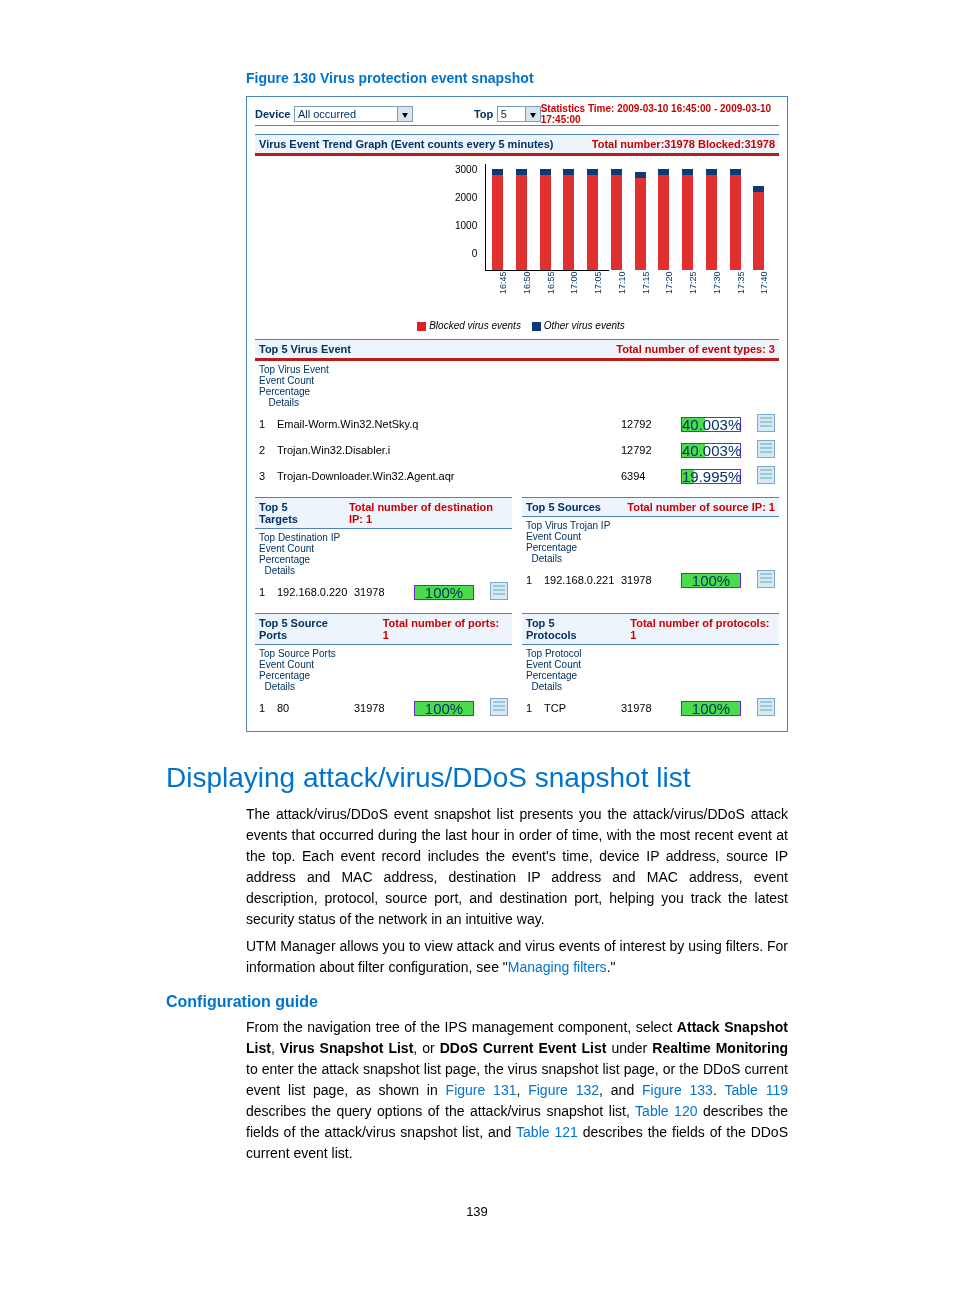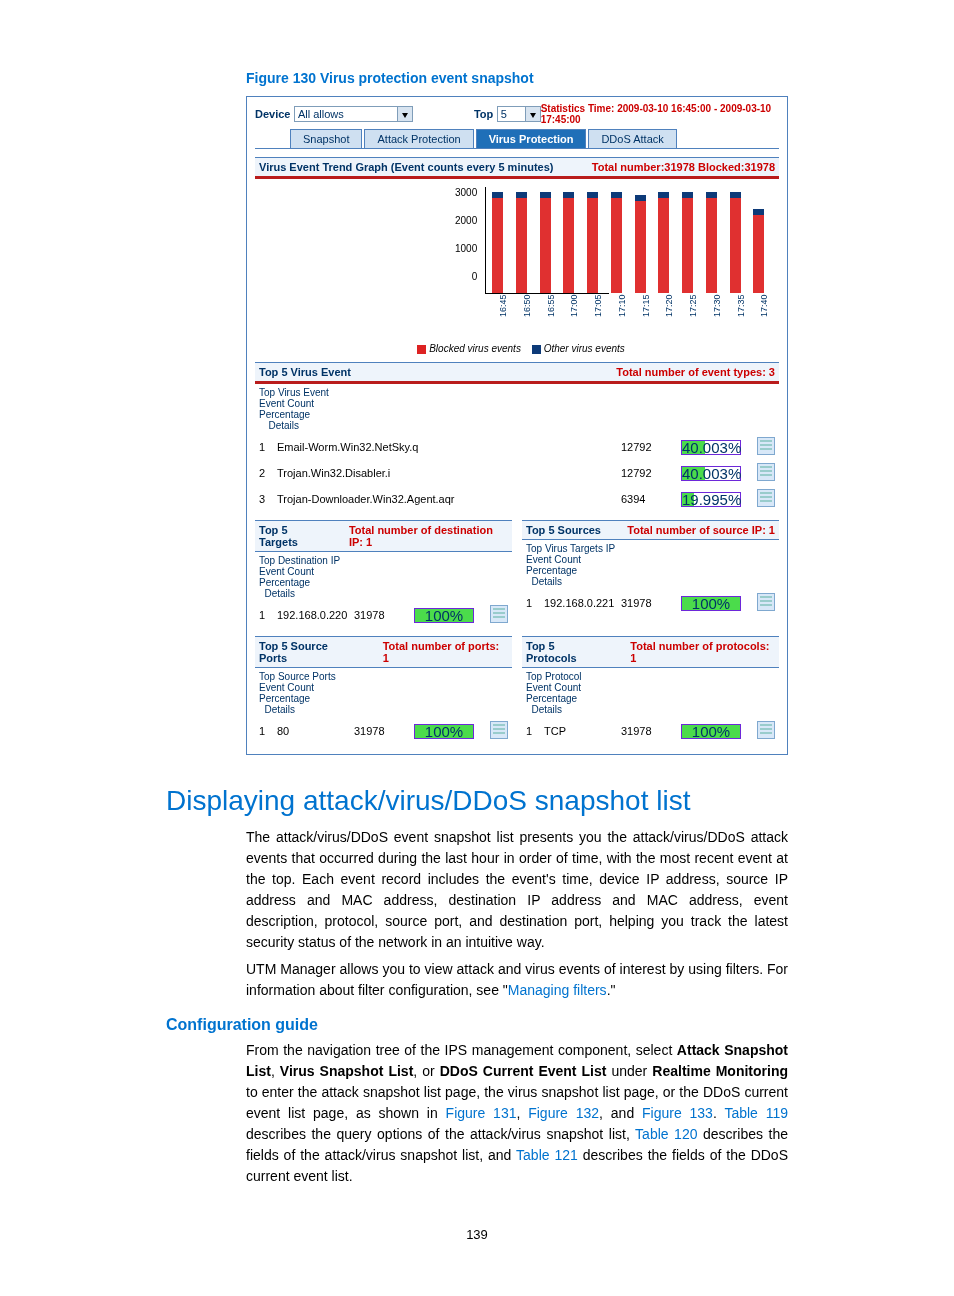--- a/index.html
+++ b/index.html
@@ -58,39 +58,33 @@
 <body>
 
 <div class="page">
   <div class="figure-caption">Figure 130 Virus protection event snapshot</div>
 
   <div class="shot">
     <div class="toolbar-row">
       <span class="lbl-bold">Device</span>
       <span style="width:4px;"></span>
       <span class="select" style="width:110px; padding-right:18px;">
-        <span>All allows</span>
+        <span>All occurred</span>
         <span class="caret"></span>
       </span>
       <span style="width:70px;"></span>
       <span class="lbl-bold">Top</span>
       <span style="width:4px;"></span>
       <span class="select" style="width:24px; padding-right:18px;">
         <span>5</span>
         <span class="caret"></span>
       </span>
       <span style="flex:1;"></span>
       <span class="stat-time">Statistics Time: 2009-03-10 16:45:00 - 2009-03-10 17:45:00</span>
     </div>
-    <div class="tabs">
-      <div class="tab first">Snapshot</div>
-      <div class="tab">Attack Protection</div>
-      <div class="tab active">Virus Protection</div>
-      <div class="tab">DDoS Attack</div>
-    </div>
     <div class="panel-sep"></div>
 
     <div class="section-header">
       <span>Virus Event Trend Graph (Event counts every 5 minutes)</span>
       <span style="color:#c00;">Total number:31978 Blocked:31978</span>
     </div>
     <div class="chart-area">
       <div class="y-ticks">
         <div>3000</div>
         <div>2000</div>
@@ -198,21 +192,21 @@
               <span class="col-dtl"><span class="details-icon"></span></span>
             </div>
           </div>
       </div>
       <div>
         <div class="mini-header">
           <span>Top 5 Sources</span>
           <span style="color:#c00;">Total number of source IP: 1</span>
         </div>
         <div class="subhead-row">
-          <span style="flex:1;">Top Virus Targets IP</span>
+          <span style="flex:1;">Top Virus Trojan IP</span>
           <span style="width:58px;">Event Count</span>
           <span style="width:62px;">Percentage</span>
           <span style="width:36px;text-align:right;">Details</span>
         </div>
         <div id="sources-row">
             <div class="row-line">
               <span class="col-rank">1</span>
               <span class="col-name">192.168.0.221</span>
               <span class="col-cnt">31978</span>
               <span class="col-pct"><span class="pbar"><span class="fill" style="width:100%"></span><span class="txt">100%</span></span></span>

